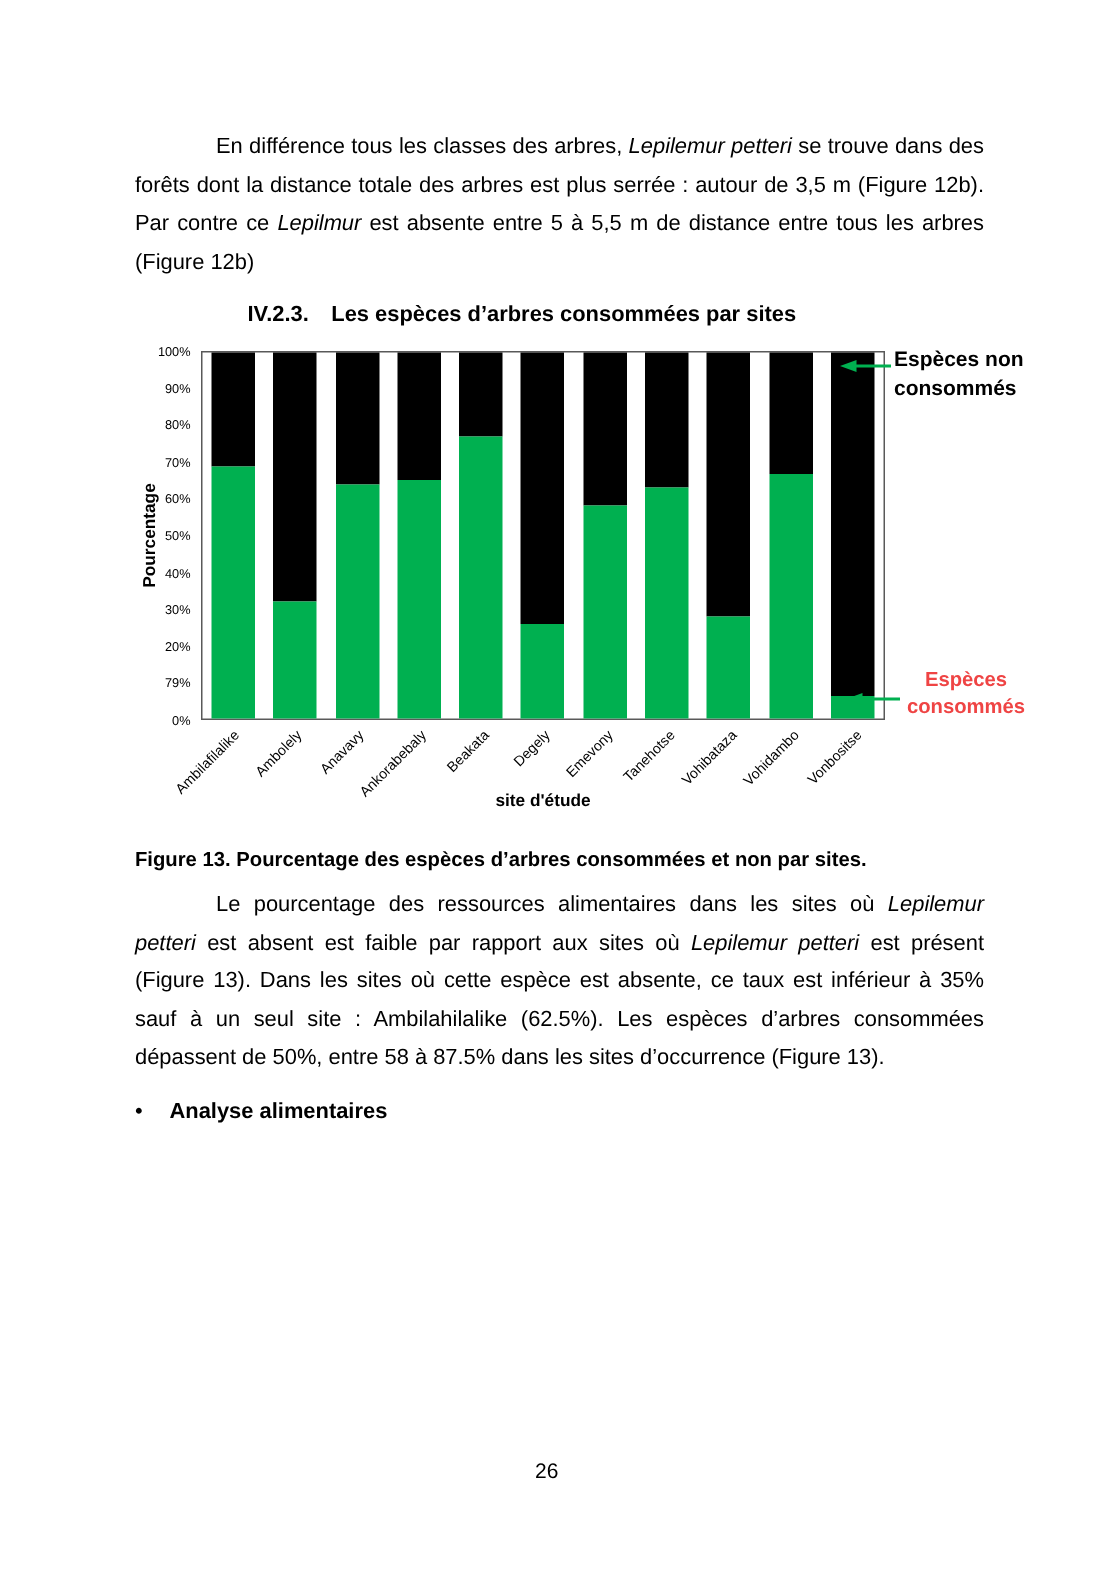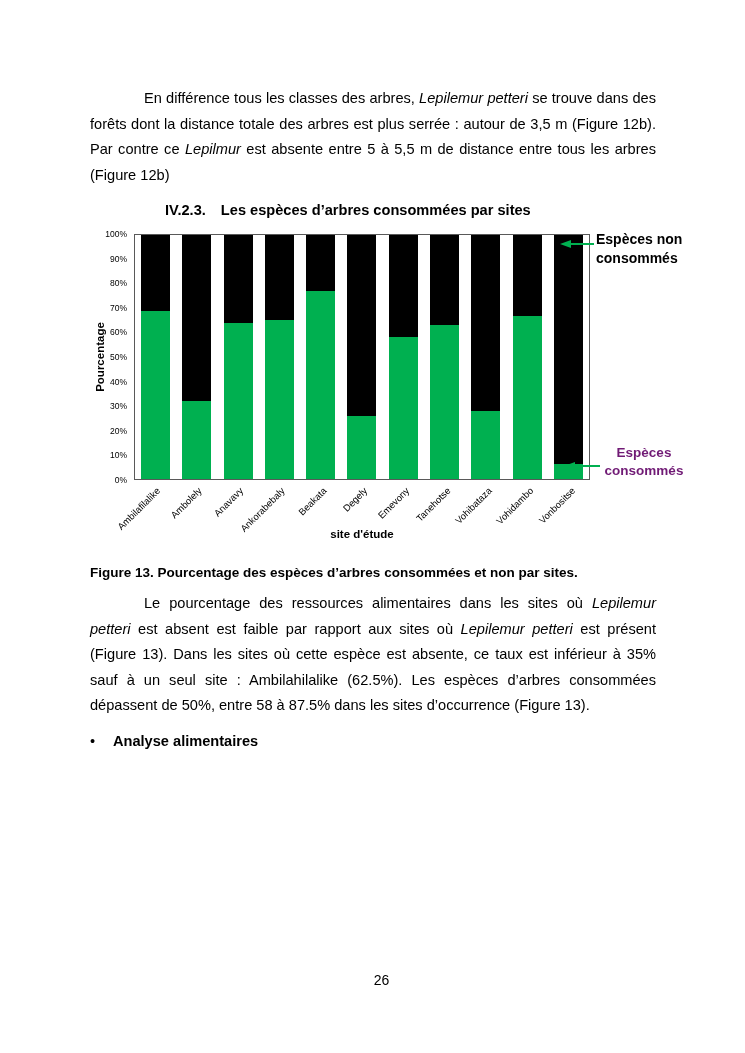--- a/index.html
+++ b/index.html
@@ -33,37 +33,37 @@
                  line-height:1.35; text-align:center; }
   .arrow-top { position:absolute; left:472px; top:12px; }
   .arrow-bottom { position:absolute; left:476px; top:234px; }
 
   .caption { margin-top:2px; font-size:13.5px; font-weight:bold; line-height:20px; }
   .p2 { margin-top:8px; }
   .bullet-row { display:flex; margin-top:10px; font-size:14.6px; line-height:25.5px; }
   .bullet-glyph { width:23px; }
   .bullet-text { font-weight:bold; }
   .p3 { margin-top:8px; }
-  .page-number { position:absolute; left:0; width:729px; top:972px; text-align:center; font-size:14px;margin-left:17px; }
+  .page-number { position:absolute; left:0; width:729px; top:972px; text-align:center; font-size:14px; }
 </style>
 </head>
 <body>
 
 <div class="page">
   <div class="content">
 
     <p class="para indent"><span>En différence tous les classes des arbres, </span><span class="it">Lepilemur petteri</span><span> se trouve dans des forêts dont la distance totale des arbres est plus serrée : autour de 3,5 m (Figure 12b). Par contre ce </span><span class="it">Lepilmur</span><span> est absente entre 5 à 5,5 m de distance entre tous les arbres (Figure 12b)</span></p>
 
     <h3 class="sec-heading"><span>IV.2.3.</span><span class="sec-title">Les espèces d’arbres consommées par sites</span></h3>
 
     <div class="chart">
       <div class="y-title">Pourcentage</div>
       <div class="y-ticks">
           <div class="y-tick" style="top: 100%;">0%</div>
-          <div class="y-tick" style="top: 90%;">10%</div>
+          <div class="y-tick" style="top: 90%;">79%</div>
           <div class="y-tick" style="top: 80%;">20%</div>
           <div class="y-tick" style="top: 70%;">30%</div>
           <div class="y-tick" style="top: 60%;">40%</div>
           <div class="y-tick" style="top: 50%;">50%</div>
           <div class="y-tick" style="top: 40%;">60%</div>
           <div class="y-tick" style="top: 30%;">70%</div>
           <div class="y-tick" style="top: 20%;">80%</div>
           <div class="y-tick" style="top: 10%;">90%</div>
           <div class="y-tick" style="top: 0%;">100%</div>
         </div>
@@ -151,21 +151,21 @@
           </div>
         </div>
       <div class="x-title">site d'étude</div>
 
       <div class="legend-non">Espèces non consommés</div>
       <svg class="arrow arrow-top" width="36" height="12" viewBox="0 0 36 12">
         <line x1="34" y1="6" x2="9" y2="6" stroke-width="2" stroke="#00B050"></line>
         <polygon points="0,6 11,2 11,10" fill="#00B050"></polygon>
       </svg>
 
-      <div class="legend-cons" style="color: #701a75;">Espèces consommés</div>
+      <div class="legend-cons" style="color: #ef4444;">Espèces consommés</div>
       <svg class="arrow arrow-bottom" width="38" height="12" viewBox="0 0 38 12">
         <line x1="36" y1="6" x2="9" y2="6" stroke-width="2" stroke="#00B050"></line>
         <polygon points="0,6 11,2 11,10" fill="#00B050"></polygon>
       </svg>
     </div>
 
     <p class="caption">Figure 13. Pourcentage des espèces d’arbres consommées et non par sites.</p>
 
     <p class="para indent p2"><span>Le pourcentage des ressources alimentaires dans les sites où </span><span class="it">Lepilemur petteri</span><span> est absent est faible par rapport aux sites où </span><span class="it">Lepilemur petteri</span><span> est présent (Figure 13). Dans les sites où cette espèce est absente, ce taux est inférieur à 35% sauf à un seul site : Ambilahilalike (62.5%). Les espèces d’arbres consommées dépassent de 50%, entre 58 à 87.5% dans les sites d’occurrence (Figure 13).</span></p>
 

